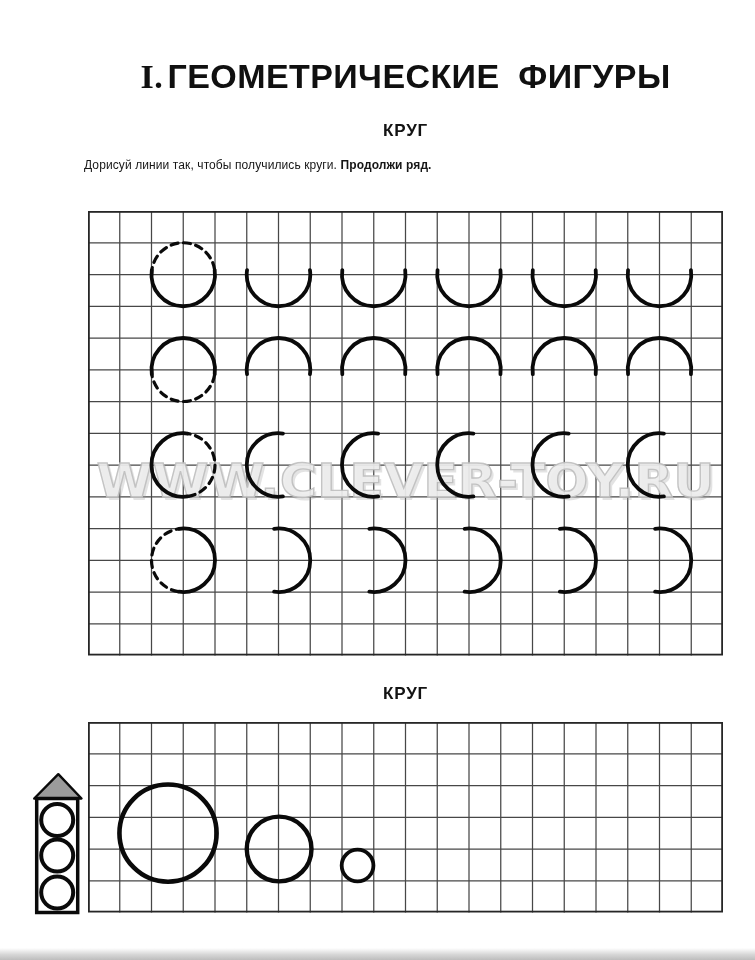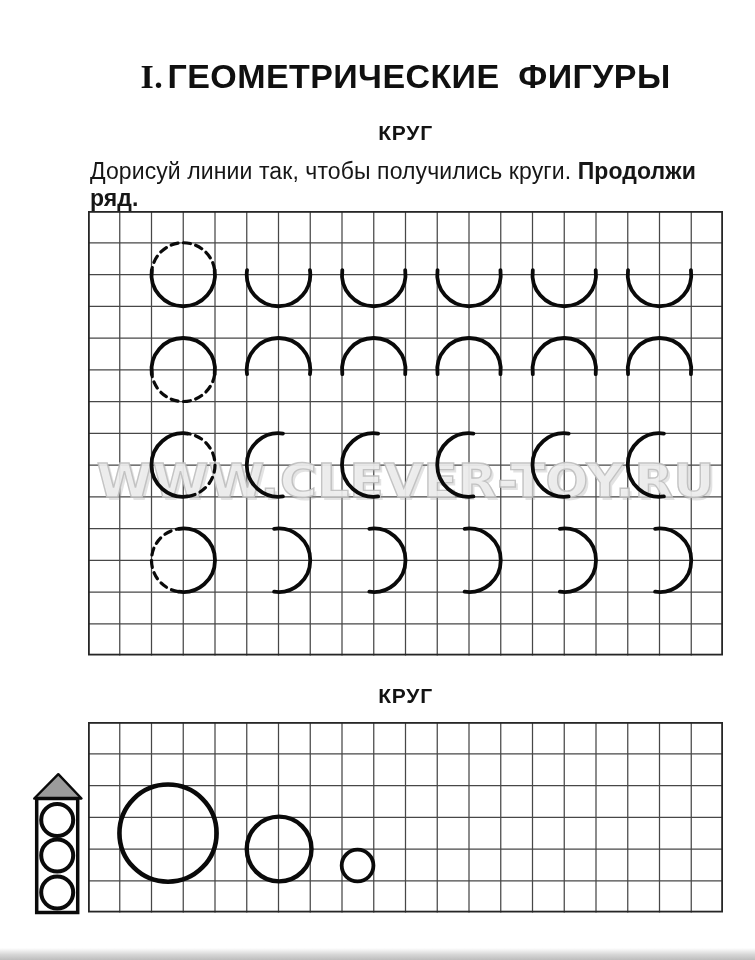--- a/index.html
+++ b/index.html
@@ -16,27 +16,27 @@
   }
   .page-title .numeral{
     font-family:"Liberation Serif", serif;
     font-size:34px;font-weight:700;letter-spacing:0.5px;
   }
   .page-title .title-main{
     font-size:34px;font-weight:800;letter-spacing:0.4px;word-spacing:9px;
   }
   .section-heading{
     position:absolute;left:88px;width:635px;text-align:center;
-    font-size:21px;font-weight:800;letter-spacing:0.8px;color:#131313;
+    font-size:17px;font-weight:800;letter-spacing:0.8px;color:#131313;
   }
   .heading-1{top:121px;}
   .heading-2{top:684px;}
   .instruction{
     position:absolute;left:84px;top:158px;width:640px;
-    font-size:23px;color:#161616;letter-spacing:0.1px;margin-left:6px;
+    font-size:12px;color:#161616;letter-spacing:0.1px;
   }
   .instruction b{font-weight:700;}
   .grid-svg{position:absolute;display:block;}
   #grid1-svg{left:88px;top:211px;}
   #grid2-svg{left:88px;top:722px;}
   #tower-svg{position:absolute;left:30px;top:770px;}
   .bottom-strip{
     position:absolute;left:0;top:948px;width:755px;height:12px;
     background:linear-gradient(to bottom,#ffffff 0%,#d6d6d6 55%,#bdbdbd 100%);
   }

